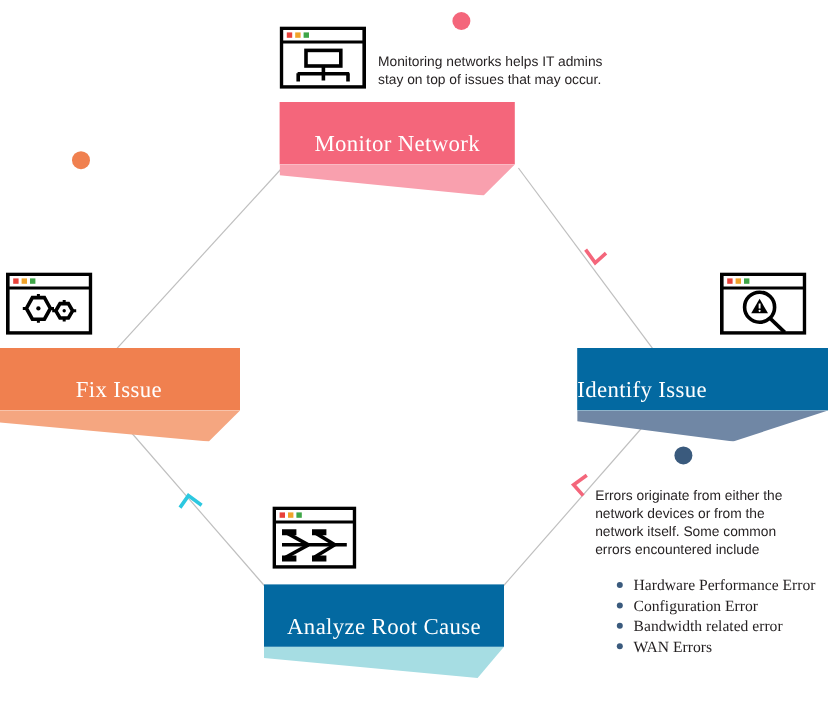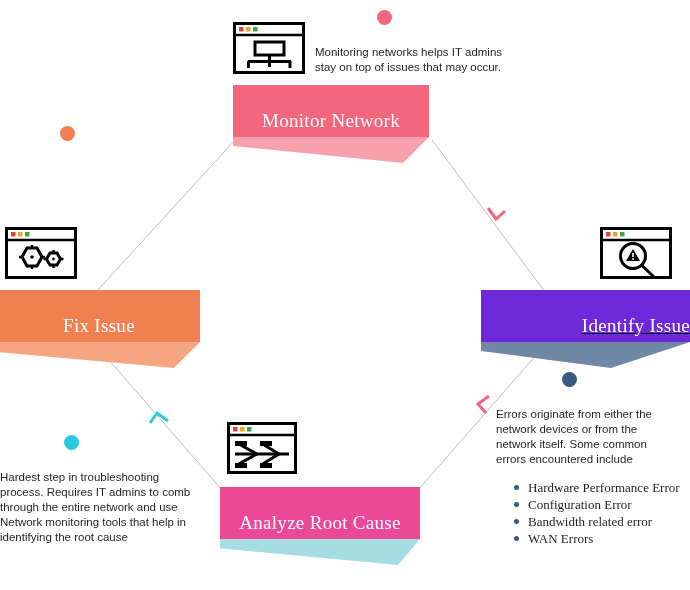--- a/index.html
+++ b/index.html
@@ -51,27 +51,27 @@
     top: 52px;
     width: 100%;
     height: 26px;
   }
 
   
   #ribbon-monitor { left: 233px; top: 85px; width: 196px; }
   #ribbon-monitor .bar { background: #F4667B; justify-content: center; }
   
   #ribbon-identify { left: 481px; top: 290px; width: 209px; }
-  #ribbon-identify .bar { background: #6d28d9; justify-content: flex-end; text-decoration: underline; }
+  #ribbon-identify .bar { background: #0369a1; justify-content: flex-start; }
   
   #ribbon-fix { left: -2px; top: 290px; width: 202px; }
   #ribbon-fix .bar { background: #F0804F; justify-content: center; }
   
   #ribbon-analyze { left: 220px; top: 487px; width: 200px; }
-  #ribbon-analyze .bar { background: #ec4899; justify-content: center; }
+  #ribbon-analyze .bar { background: #0369a1; justify-content: center; }
 
   
   .note {
     position: absolute;
   }
   .note .dot {
     width: 15px; height: 15px;
     border-radius: 50%;
     margin-bottom: 7px;
   }
@@ -265,18 +265,14 @@
     <div class="dot"></div>
     <div class="body">Errors originate from either the network devices or from the network  itself. Some common errors  encountered include</div>
     <ul class="errlist">
       <li>Hardware Performance Error</li>
       <li>Configuration Error</li>
       <li>Bandwidth related error</li>
       <li>WAN Errors</li>
     </ul>
   </div>
 
-  <div class="note" id="note-analyze">
-    <div class="dot"></div>
-    <div class="body">Hardest step in troubleshooting process. Requires IT admins to comb through the entire network and use Network monitoring tools that help in identifying the root cause</div>
-  </div>
 
 </div>
 
 </body></html>

